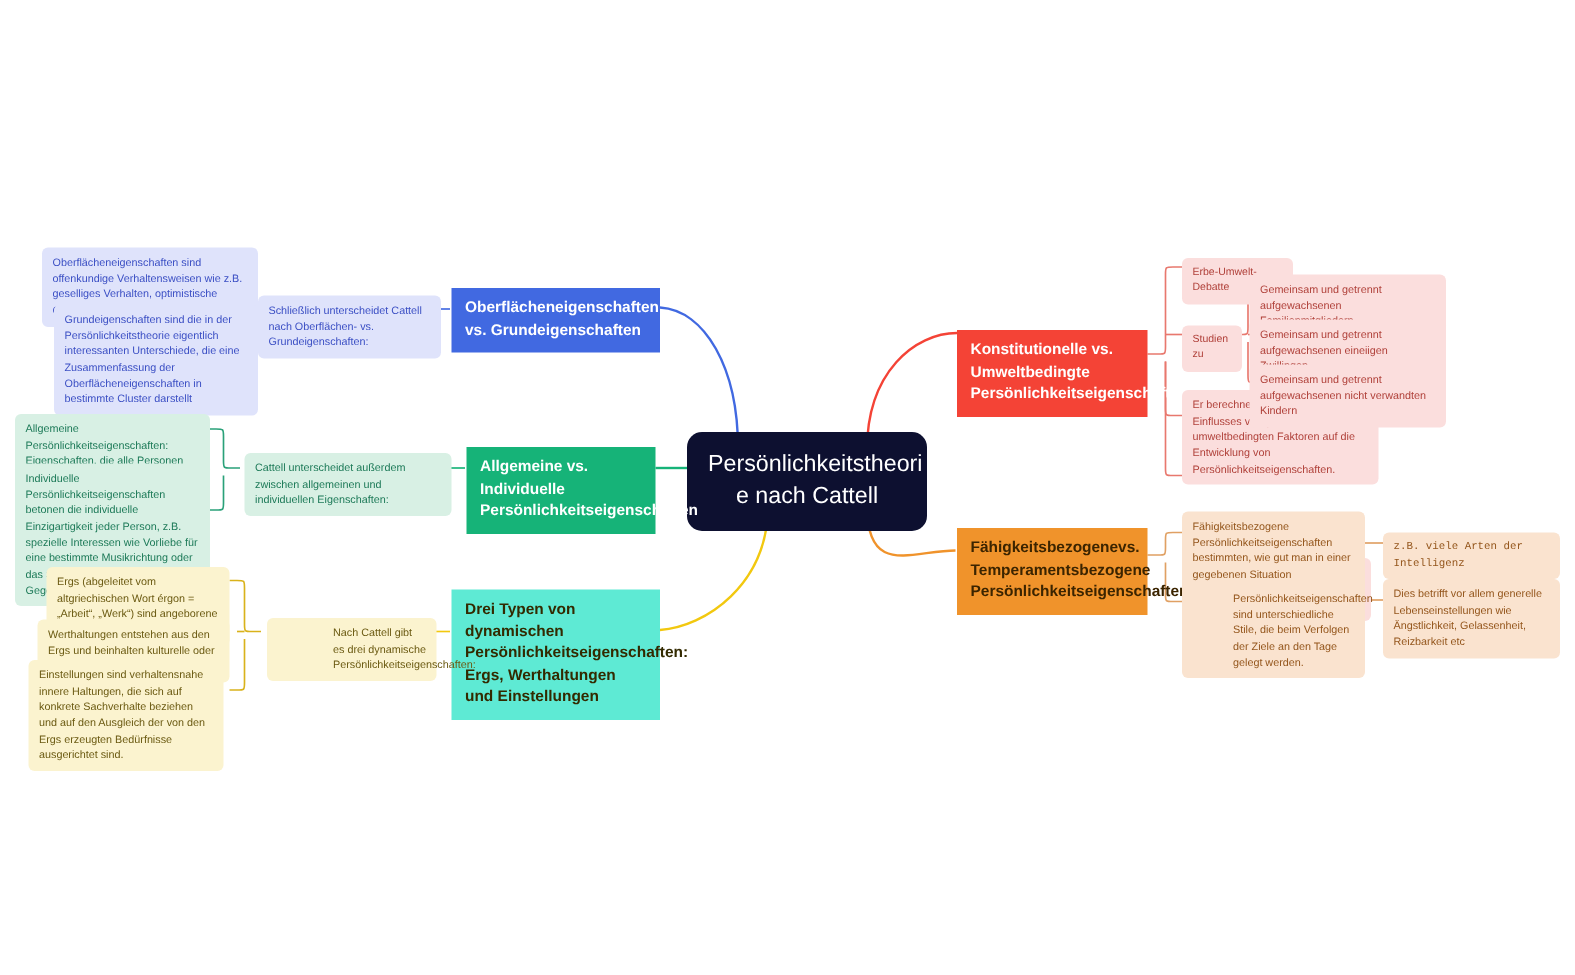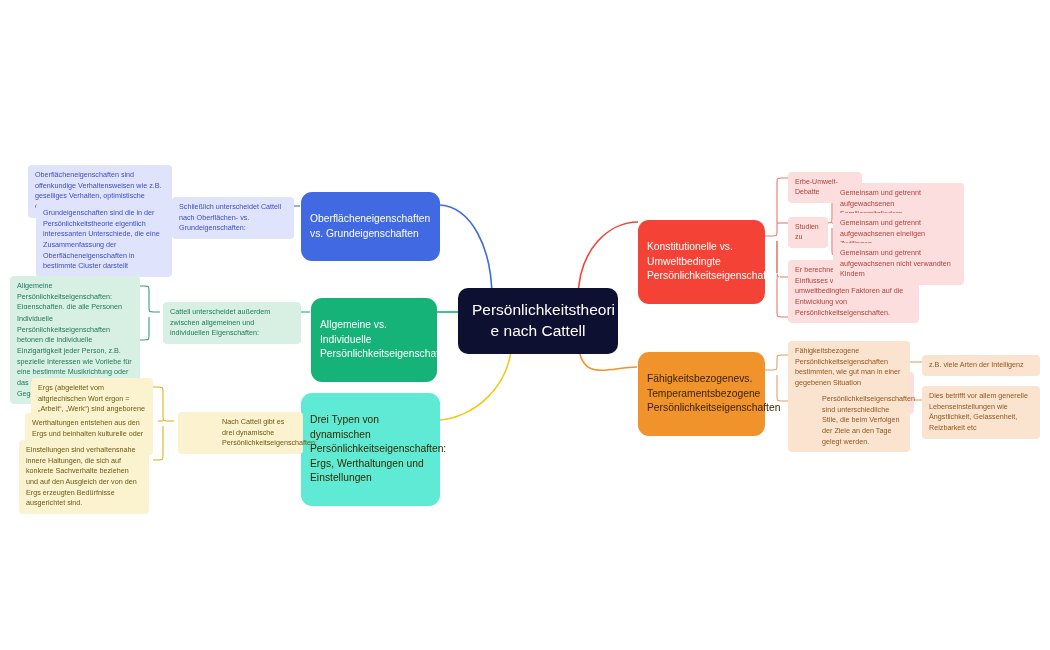--- a/index.html
+++ b/index.html
@@ -15,21 +15,21 @@
   .node .txt{display:block;}
 
   
   .central{
     background:#0d1030;color:#ffffff;border-radius:10px;
     font-size:15.5px;line-height:1.35;font-weight:400;
     padding:12px 14px;text-align:center;
   }
 
   
-  .l1{color:#ffffff;font-size:10.3px;line-height:1.42;font-weight:400;padding:20px 9px;border-radius:11px;}
+  .l1{color:#ffffff;font-size:10.3px;line-height:1.42;font-weight:700;padding:7px 9px;border-radius:0;}
   .l1.blue{background:#4169e1;}
   .l1.green{background:#16b378;}
   .l1.gold{background:#5eead4;color:#332a00;}
   .l1.red{background:#f44336;}
   .l1.orange{background:#f0932b;color:#3b2400;}
 
   
   .pale{font-size:7.2px;line-height:1.48;padding:5px 7px;border-radius:4px;}
   .pale.blue{background:#dfe3fb;color:#3b4fc4;}
   .pale.green{background:#d8f0e4;color:#1d7a58;}
@@ -112,21 +112,21 @@
   </div>
 
   <div class="node pale green" style="left:10px;top:309px;width:130px;">
     <span class="txt">Individuelle Persönlichkeitseigenschaften betonen die individuelle Einzigartigkeit jeder Person, z.B. spezielle Interessen wie Vorliebe für eine bestimmte Musikrichtung oder das Sammeln bestimmter Gegenstände.</span>
   </div>
 
   <div class="node l1 gold" style="left:301px;top:393px;width:139px;">
     <span class="txt">Drei Typen von dynamischen Persönlichkeitseigenschaften: Ergs, Werthaltungen und Einstellungen</span>
   </div>
 
-  <div class="node pale gold" style="left:178px;top:412px;width:125px;padding-left:44px;">
+  <div class="node pale gold" style="left:178px;top:412px;width:113px;padding-left:44px;">
     <span class="txt">Nach Cattell gibt es drei dynamische Persönlichkeitseigenschaften:</span>
   </div>
 
   <div class="node pale gold" style="left:31px;top:378px;width:122px;">
     <span class="txt">Ergs (abgeleitet vom altgriechischen Wort érgon = „Arbeit“, „Werk“) sind angeborene Motive oder Triebe</span>
   </div>
 
   <div class="node pale gold" style="left:25px;top:413px;width:128px;">
     <span class="txt">Werthaltungen entstehen aus den Ergs und beinhalten kulturelle oder soziale Normen</span>
   </div>
@@ -172,21 +172,21 @@
   </div>
 
   <div class="node pale orange" style="left:788px;top:341px;width:122px;">
     <span class="txt">Fähigkeitsbezogene Persönlichkeitseigenschaften bestimmten, wie gut man in einer gegebenen Situation zurechtkommt und wie gut man in der Zielerreichung ist</span>
   </div>
 
   <div class="node pale orange" style="left:788px;top:389px;width:122px;padding-left:34px;">
     <span class="txt">Persönlichkeitseigenschaften sind unterschiedliche Stile, die beim Verfolgen der Ziele an den Tage gelegt werden.</span>
   </div>
 
-  <div class="node pale orange" style="left:922px;top:355px;width:118px;">
+  <div class="node pale orange" style="left:922px;top:355px;width:118px;font-family:Liberation Mono, monospace;">
     <span class="txt">z.B. viele Arten der Intelligenz</span>
   </div>
 
   <div class="node pale orange" style="left:922px;top:386px;width:118px;">
     <span class="txt">Dies betrifft vor allem generelle Lebenseinstellungen wie Ängstlichkeit, Gelassenheit, Reizbarkeit etc</span>
   </div>
 
 </div>
 
 </body></html>

